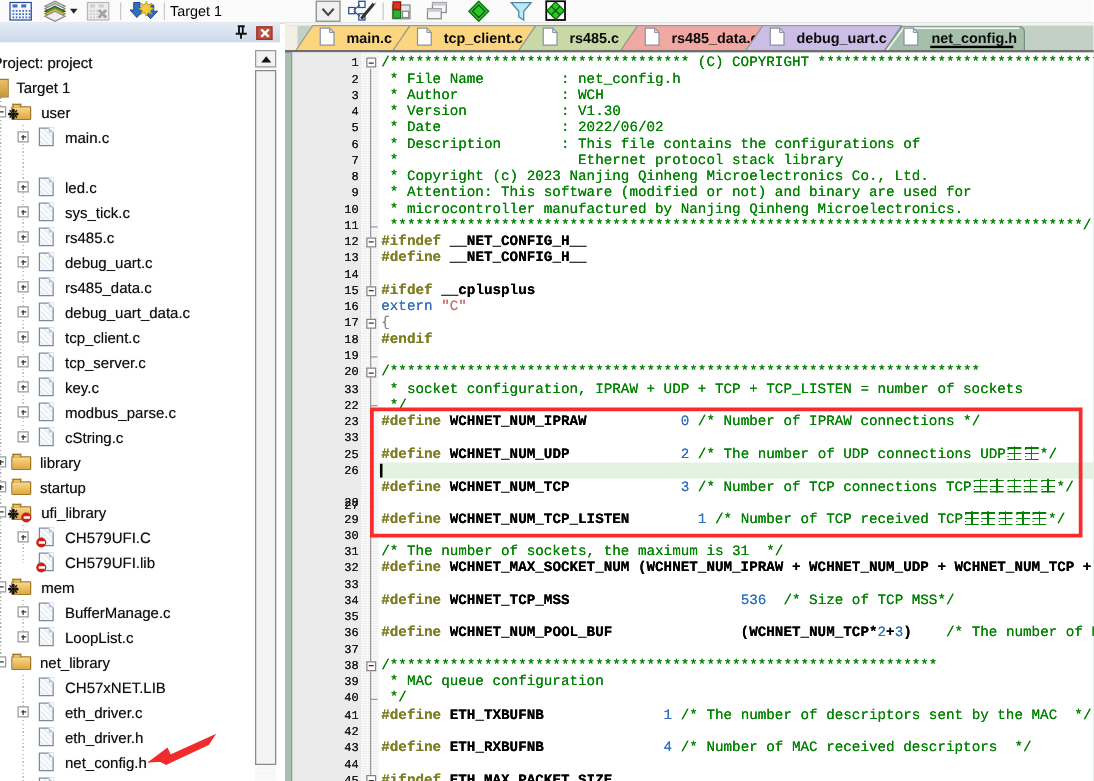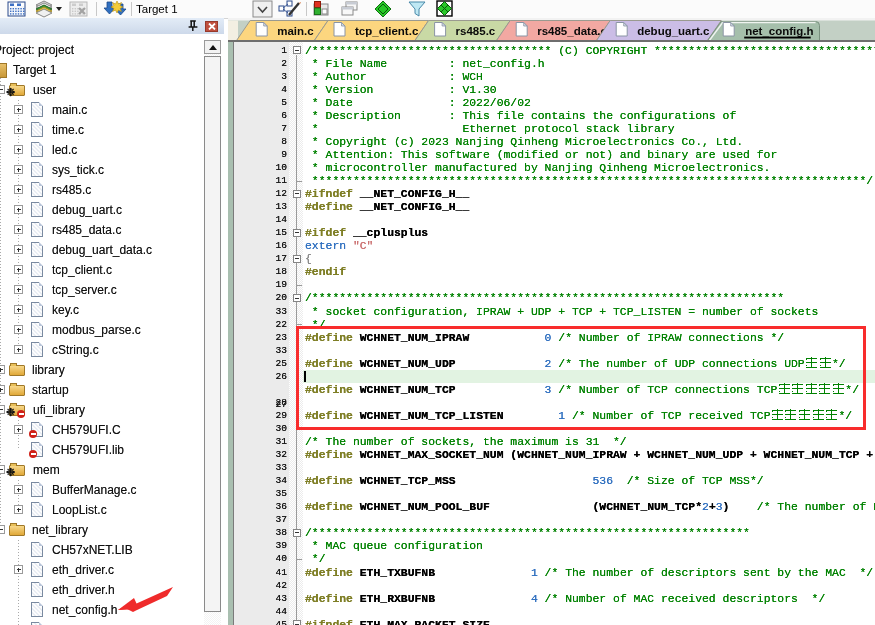--- a/index.html
+++ b/index.html
@@ -171,32 +171,20 @@
         <span style="position:absolute;left:14px;top:5px;width:9px;height:9px;background:#fff;border:1px solid #9a9a9a;box-sizing:border-box">
           <span style="position:absolute;left:1.5px;top:3px;width:4px;height:1px;background:#333"></span>
           <span style="position:absolute;left:3px;top:1.5px;width:1px;height:4px;background:#333"></span>
         </span>
         <span style="position:absolute;left:31px;top:2px;width:13px;height:16px">
           <span class="doc">
             <span class="dfold"></span>
           </span>
         </span>
         <span class="tlab" style="left:52px">main.c</span>
-      </div>
-<div class="trow" style="top:86px">
-        <span style="position:absolute;left:14px;top:5px;width:9px;height:9px;background:#fff;border:1px solid #9a9a9a;box-sizing:border-box">
-          <span style="position:absolute;left:1.5px;top:3px;width:4px;height:1px;background:#333"></span>
-          <span style="position:absolute;left:3px;top:1.5px;width:1px;height:4px;background:#333"></span>
-        </span>
-        <span style="position:absolute;left:31px;top:2px;width:13px;height:16px">
-          <span class="doc">
-            <span class="dfold"></span>
-          </span>
-        </span>
-        <span class="tlab" style="left:52px">time.c</span>
       </div>
 <div class="trow" style="top:106px">
         <span style="position:absolute;left:14px;top:5px;width:9px;height:9px;background:#fff;border:1px solid #9a9a9a;box-sizing:border-box">
           <span style="position:absolute;left:1.5px;top:3px;width:4px;height:1px;background:#333"></span>
           <span style="position:absolute;left:3px;top:1.5px;width:1px;height:4px;background:#333"></span>
         </span>
         <span style="position:absolute;left:31px;top:2px;width:13px;height:16px">
           <span class="doc">
             <span class="dfold"></span>
           </span>

